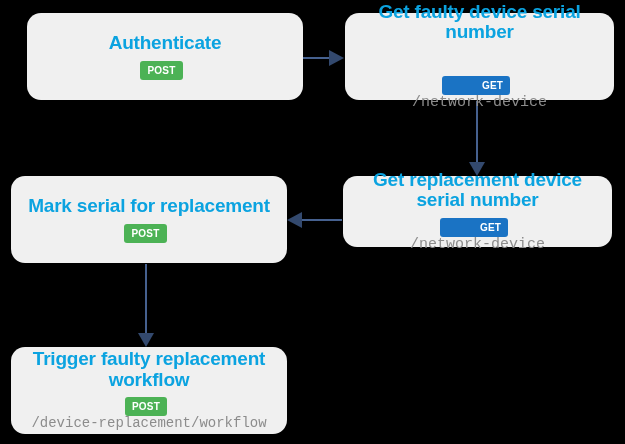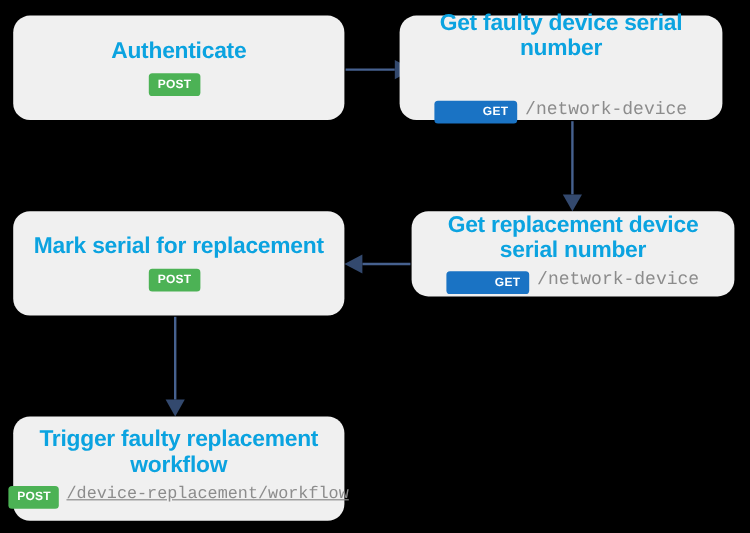--- a/index.html
+++ b/index.html
@@ -47,21 +47,22 @@
     font-weight: bold;
     font-size: 19px;
     line-height: 1.08;
     text-align: center;
     letter-spacing: -0.2px;
   }
 
   .node-endpoint {
     margin-top: 7px;
     display: flex;
-    flex-direction: row;
+    flex-direction: column;
+    align-items: center;
     justify-content: center;
     white-space: nowrap;
   }
 
   .method-badge {
     display: inline-block;
     color: #ffffff;
     font-family: "Liberation Sans", sans-serif;
     font-weight: bold;
     font-size: 10px;
@@ -77,37 +78,37 @@
 
   .endpoint-path {
     color: #8c8c8c;
     font-family: "Liberation Mono", monospace;
     font-size: 15px;
     line-height: 1.1;
   }
 
   
   #node-authenticate {
-    left: 11px;  top: 13px;  width: 276px; height: 87px;
+    left: 27px;  top: 13px;  width: 276px; height: 87px;
   }
   #node-faulty-serial {
-    left: 333px; top: 13px;  width: 269px; height: 87px; gap: 26px;
+    left: 345px; top: 13px;  width: 269px; height: 87px; gap: 26px;
   }
   #node-mark-replacement {
     left: 11px;  top: 176px; width: 276px; height: 87px;
   }
   #node-replacement-serial {
     left: 343px; top: 176px; width: 269px; height: 71px;
   }
   #node-trigger-workflow {
     left: 11px;  top: 347px; width: 276px; height: 87px;
   }
 
   
-  #node-trigger-workflow .endpoint-path { font-size: 14px; text-decoration: underline; }
+  #node-trigger-workflow .endpoint-path { font-size: 14px; }
   #node-trigger-workflow .method-badge  { margin-right: 6px; }
 </style>
 </head>
 <body>
 
 <div id="canvas">
 
   <svg id="connectors" viewBox="0 0 625 444" width="625" height="444">
 
     <g>

